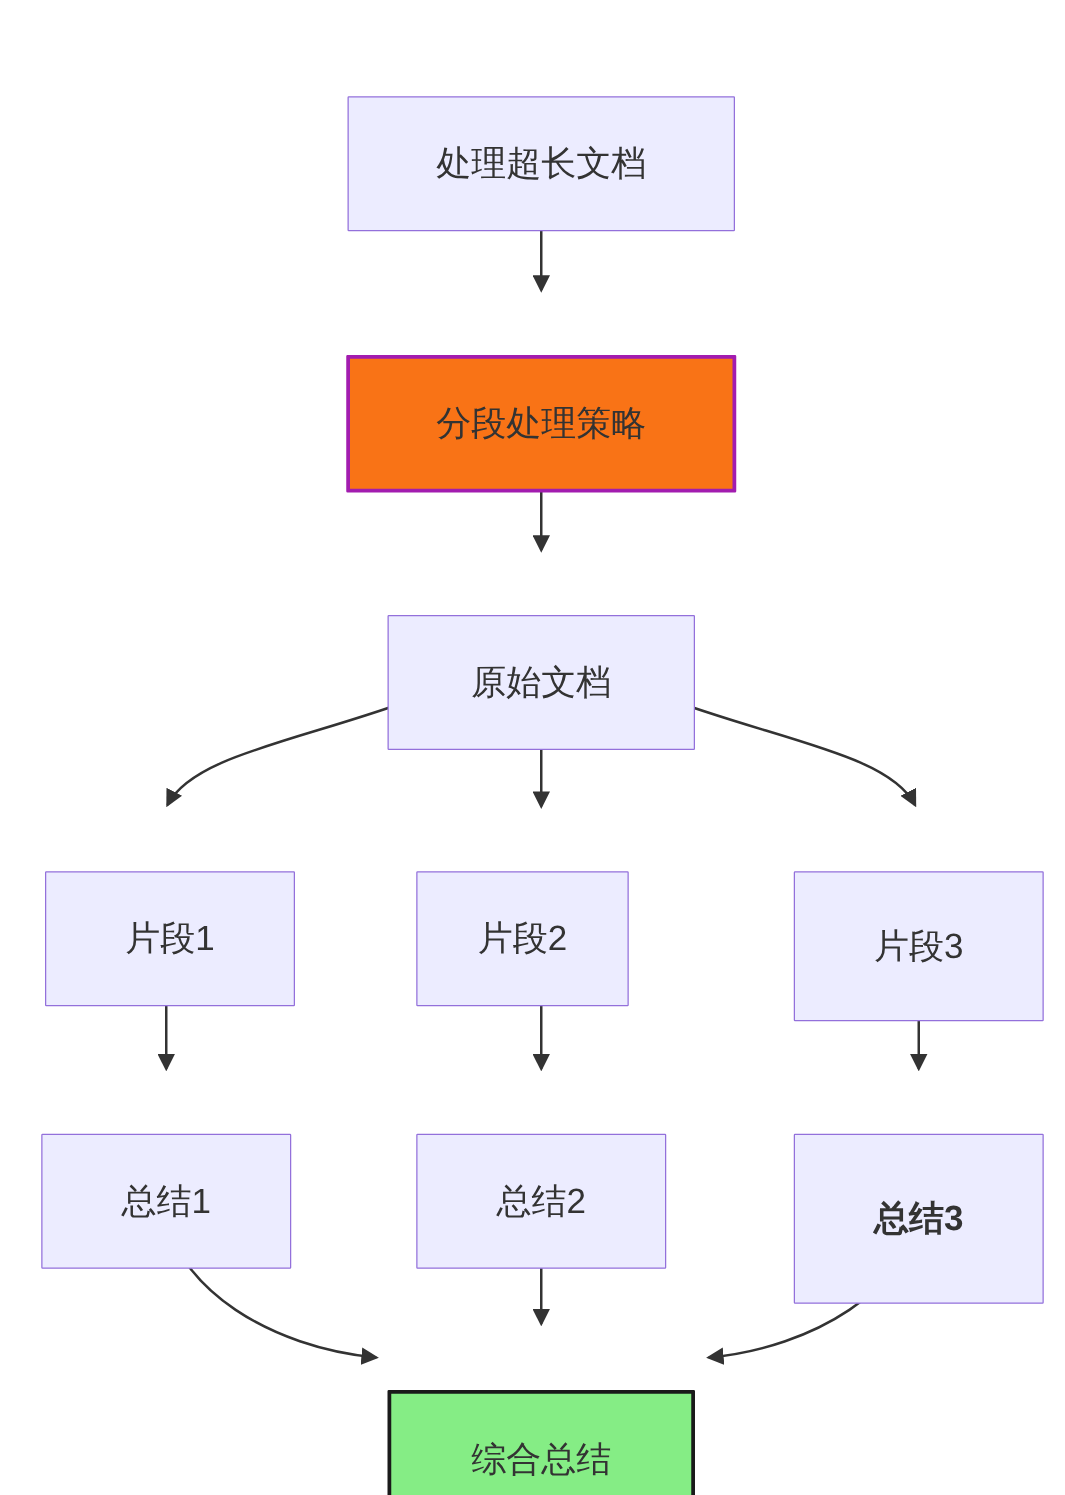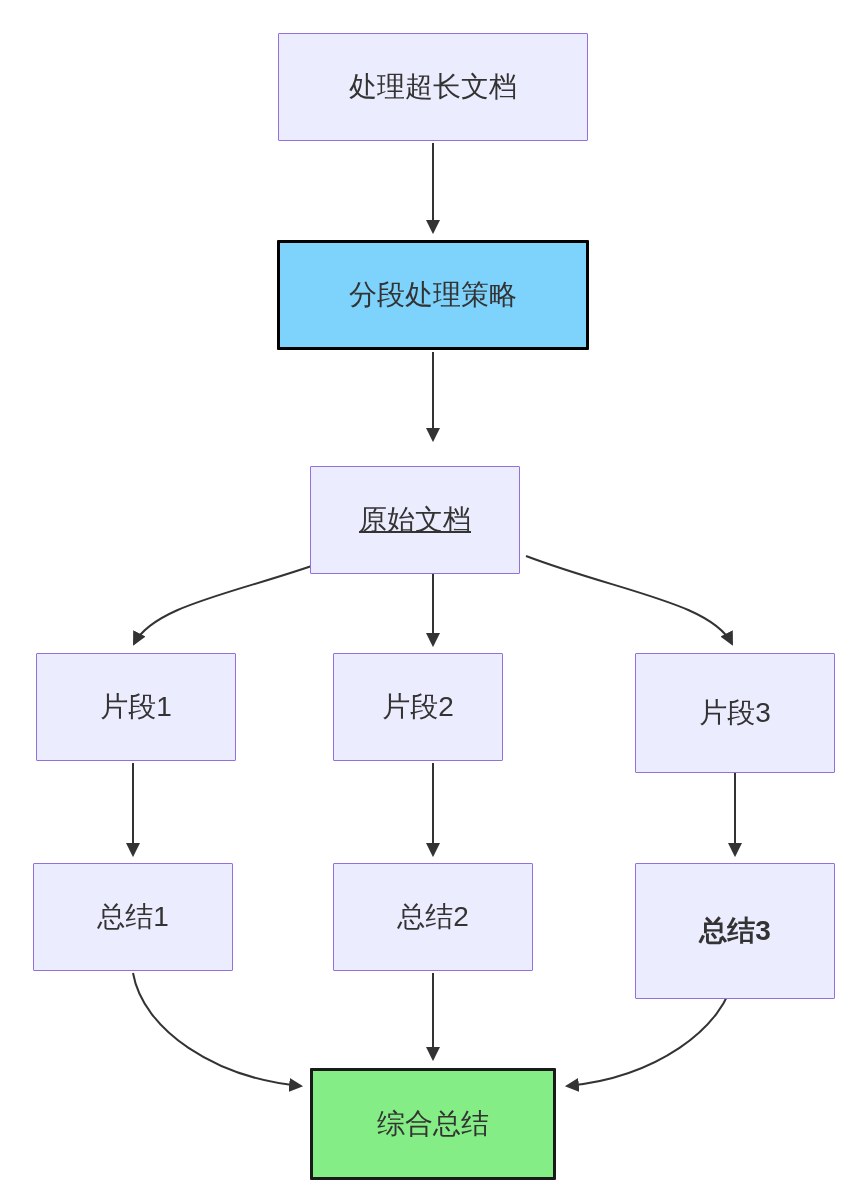--- a/index.html
+++ b/index.html
@@ -30,33 +30,34 @@
     justify-content: center;
     box-sizing: border-box;
     font-size: 28px;
     line-height: 1.2;
     color: #333333;
     background: #ECECFF;
     border: 1.5px solid #9370DB;
     border-radius: 1px;
     text-align: center;
     user-select: none;
+    margin-top: 44px;
   }
   .node--highlight {
-    background: #7dd3fc;
-    border: 3px solid #000000;
+    background: #f97316;
+    border: 3px solid #a21caf;
   }
   .node--final {
     background: #85ED85;
     border: 3px solid #1A1A1A;
   }
   
   .n-a  { left: 278px; top: 33px;   width: 310px; height: 108px; }
   .n-b  { left: 277px; top: 240px;  width: 312px; height: 110px; }
-  .n-c  { left: 310px; top: 466px;  width: 210px; height: 108px; text-decoration: underline; }
+  .n-c  { left: 310px; top: 448px;  width: 246px; height: 108px; }
   .n-d1 { left: 36px;  top: 653px;  width: 200px; height: 108px; }
   .n-d2 { left: 333px; top: 653px;  width: 170px; height: 108px; }
   .n-d3 { left: 635px; top: 653px;  width: 200px; height: 120px; }
   .n-e1 { left: 33px;  top: 863px;  width: 200px; height: 108px; }
   .n-e2 { left: 333px; top: 863px;  width: 200px; height: 108px; }
   .n-e3 { left: 635px; top: 863px;  width: 200px; height: 136px; font-weight: bold; }
   .n-f  { left: 310px; top: 1068px; width: 246px; height: 112px; }
 </style>
 </head>
 <body>

